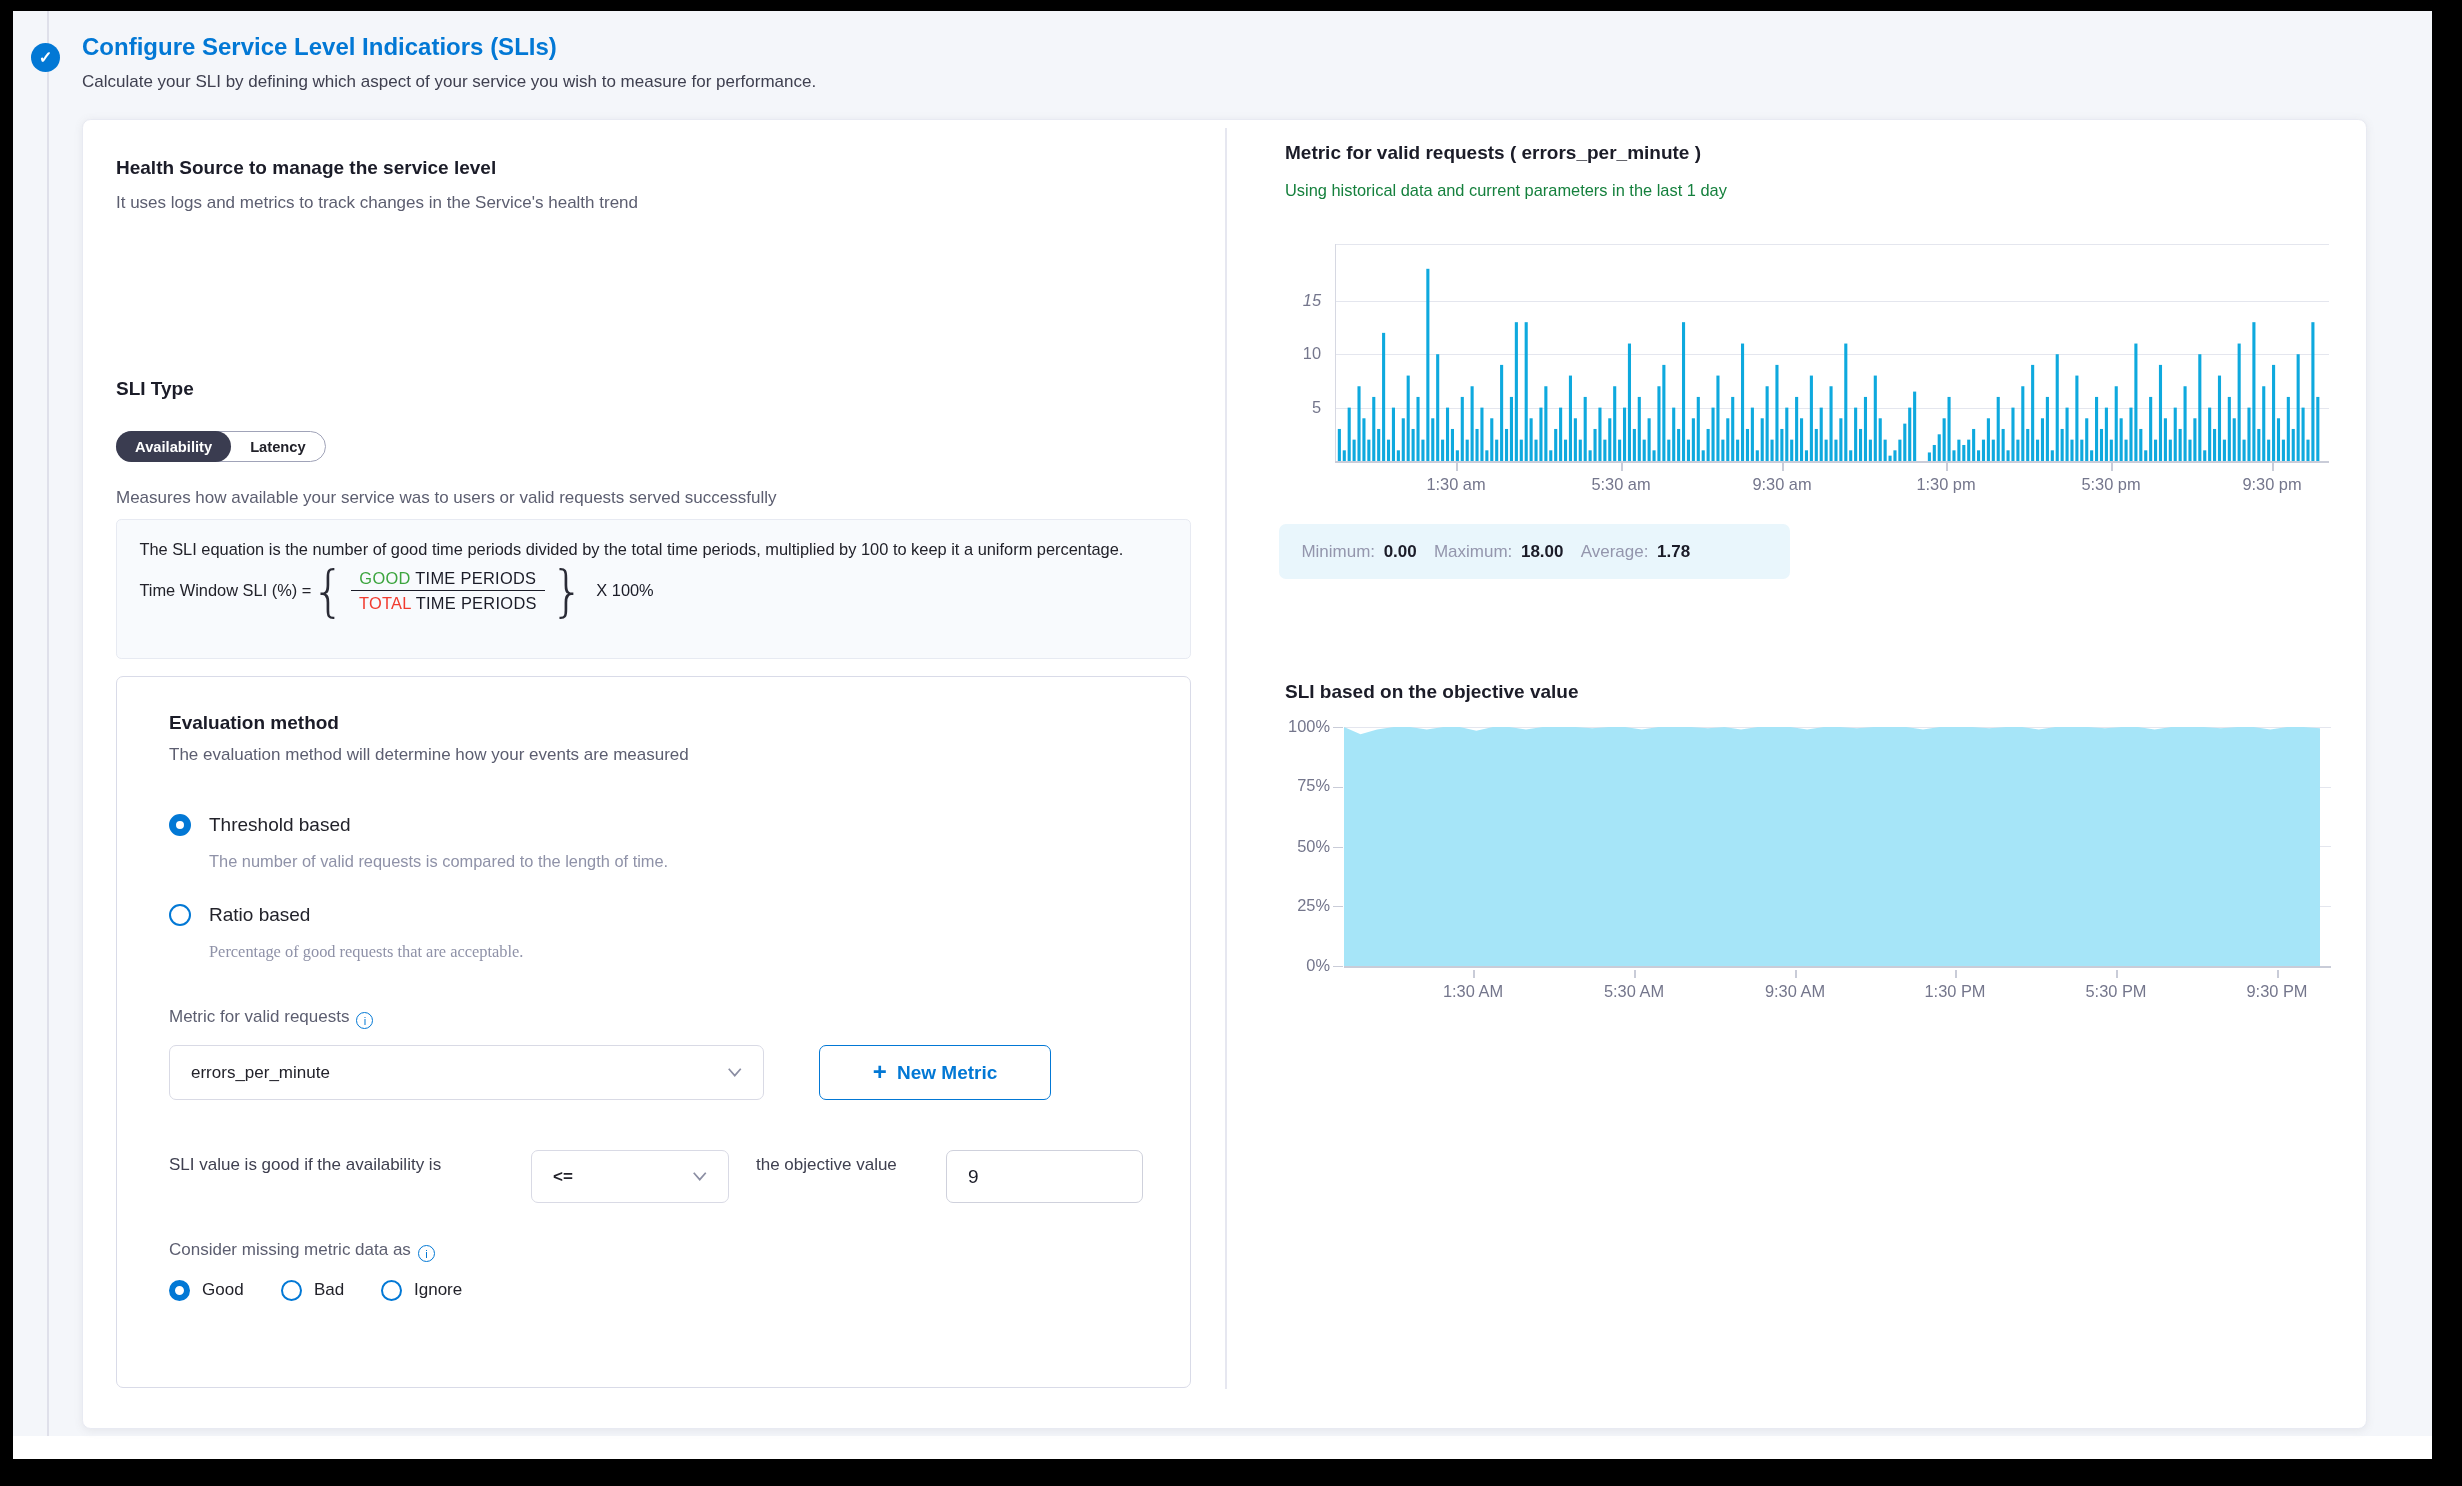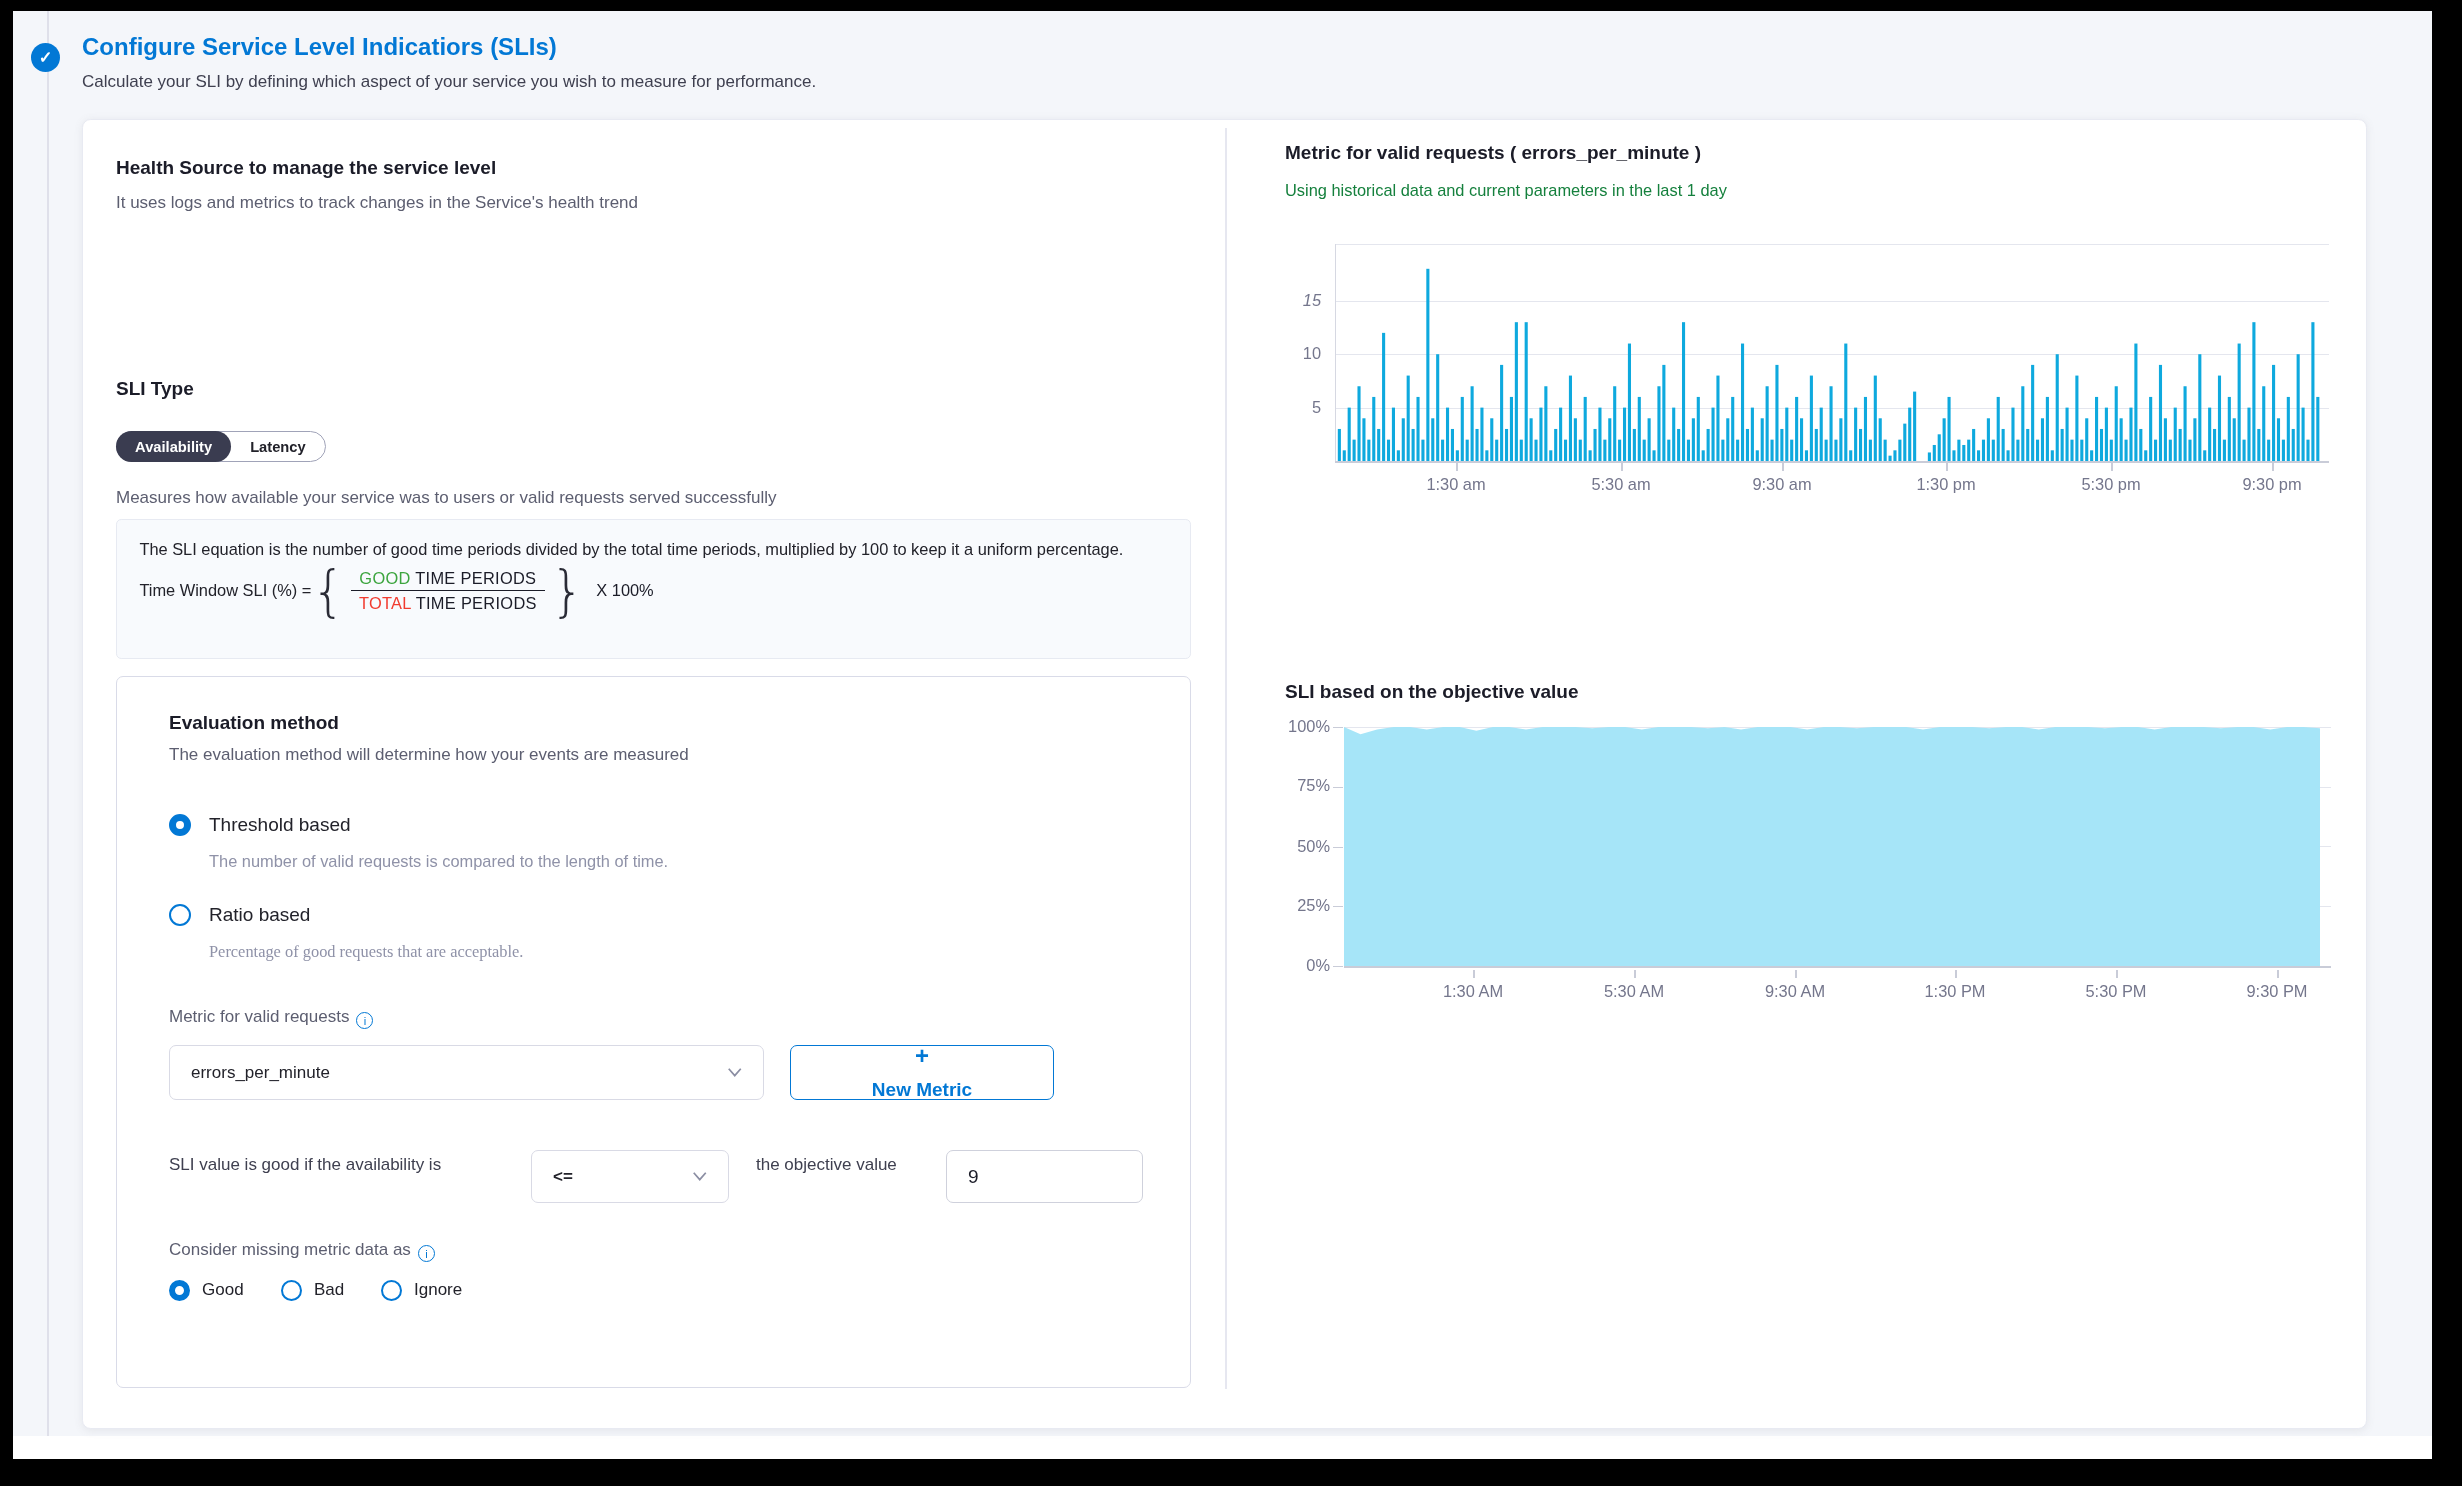--- a/index.html
+++ b/index.html
@@ -147,21 +147,21 @@
   <div class="rdesc" style="left:209px; top:942px;font-family:Liberation Serif, serif;">Percentage of good requests that are acceptable.</div>
 
   <div class="sub" style="left:169px; top:1007px;"><span>Metric for valid requests</span><span class="info-icon"></span></div>
 
   <div class="select" style="left:169px; top:1045px; width:595px;">
     <span class="sel-text">errors_per_minute</span>
     <svg class="chev" viewBox="0 0 18 12">
         <polyline points="2,2 9,10 16,2"></polyline>
       </svg>
   </div>
-  <div class="btn-outline" style="left:790px; top:1045px; width:264px;flex-direction:column;">
+  <div class="btn-outline" style="left:819px; top:1045px; width:232px;">
     <span class="plus-icon"></span>
     <span>New Metric</span>
   </div>
 
   <div class="sub" style="left:169px; top:1152px; width:345px; line-height:26px; color:#3f4050;">SLI value is good if the availability is</div>
   <div class="select" style="left:531px; top:1150px; width:198px; height:53px;">
     <span class="sel-text" style="font-weight:bold;">&lt;=</span>
     <svg class="chev" viewBox="0 0 18 12">
         <polyline points="2,2 9,10 16,2"></polyline>
       </svg>
@@ -402,20 +402,28 @@
         <div class="xlabel" style="left: 445px;">9:30 am</div>
         <div class="xtick" style="left: 609px;"></div>
         <div class="xlabel" style="left: 609px;">1:30 pm</div>
         <div class="xtick" style="left: 774px;"></div>
         <div class="xlabel" style="left: 774px;">5:30 pm</div>
         <div class="xtick" style="left: 935px;"></div>
         <div class="xlabel" style="left: 935px;">9:30 pm</div>
       </div>
   </div>
 
+  <div id="stats-box">
+    <span class="stat-label">Minimum:</span>
+    <span class="stat-value">0.00</span>
+    <span class="stat-label">Maximum:</span>
+    <span class="stat-value">18.00</span>
+    <span class="stat-label">Average:</span>
+    <span class="stat-value">1.78</span>
+  </div>
 
   <div class="h2" style="left:1285px; top:681px;">SLI based on the objective value</div>
 
   <div id="sli-plot">
     <div class="gridline" style="left:1344px; top:727px; width:987px;"></div>
     <div class="gridline" style="left:1344px; top:787px; width:987px;"></div>
     <div class="gridline" style="left:1344px; top:846px; width:987px;"></div>
     <div class="gridline" style="left:1344px; top:906px; width:987px;"></div>
     <svg id="sli-area" style="left:1344px; top:727px;" width="976" height="239" viewBox="0 0 1132 277">
         <path d="M0,277 L0.00,0.00 L19.19,8.31 L38.37,2.77 L57.56,0.00 L76.75,0.00 L95.93,2.77 L115.12,0.00 L134.31,0.00 L153.49,4.16 L172.68,0.00 L191.86,0.00 L211.05,2.77 L230.24,0.00 L249.42,0.00 L268.61,0.00 L287.80,1.39 L306.98,0.00 L326.17,0.00 L345.36,2.77 L364.54,0.00 L383.73,0.00 L402.92,0.00 L422.10,1.39 L441.29,0.00 L460.47,2.77 L479.66,0.00 L498.85,0.00 L518.03,0.00 L537.22,2.77 L556.41,0.00 L575.59,0.00 L594.78,1.39 L613.97,0.00 L633.15,0.00 L652.34,0.00 L671.53,2.77 L690.71,0.00 L709.90,0.00 L729.08,0.00 L748.27,1.39 L767.46,0.00 L786.64,0.00 L805.83,2.77 L825.02,0.00 L844.20,0.00 L863.39,0.00 L882.58,1.39 L901.76,0.00 L920.95,0.00 L940.14,2.77 L959.32,0.00 L978.51,0.00 L997.69,0.00 L1016.88,1.39 L1036.07,0.00 L1055.25,0.00 L1074.44,2.77 L1093.63,0.00 L1112.81,0.00 L1132.00,1.39 L1132,277 Z" fill="#a6e5f8"></path>

